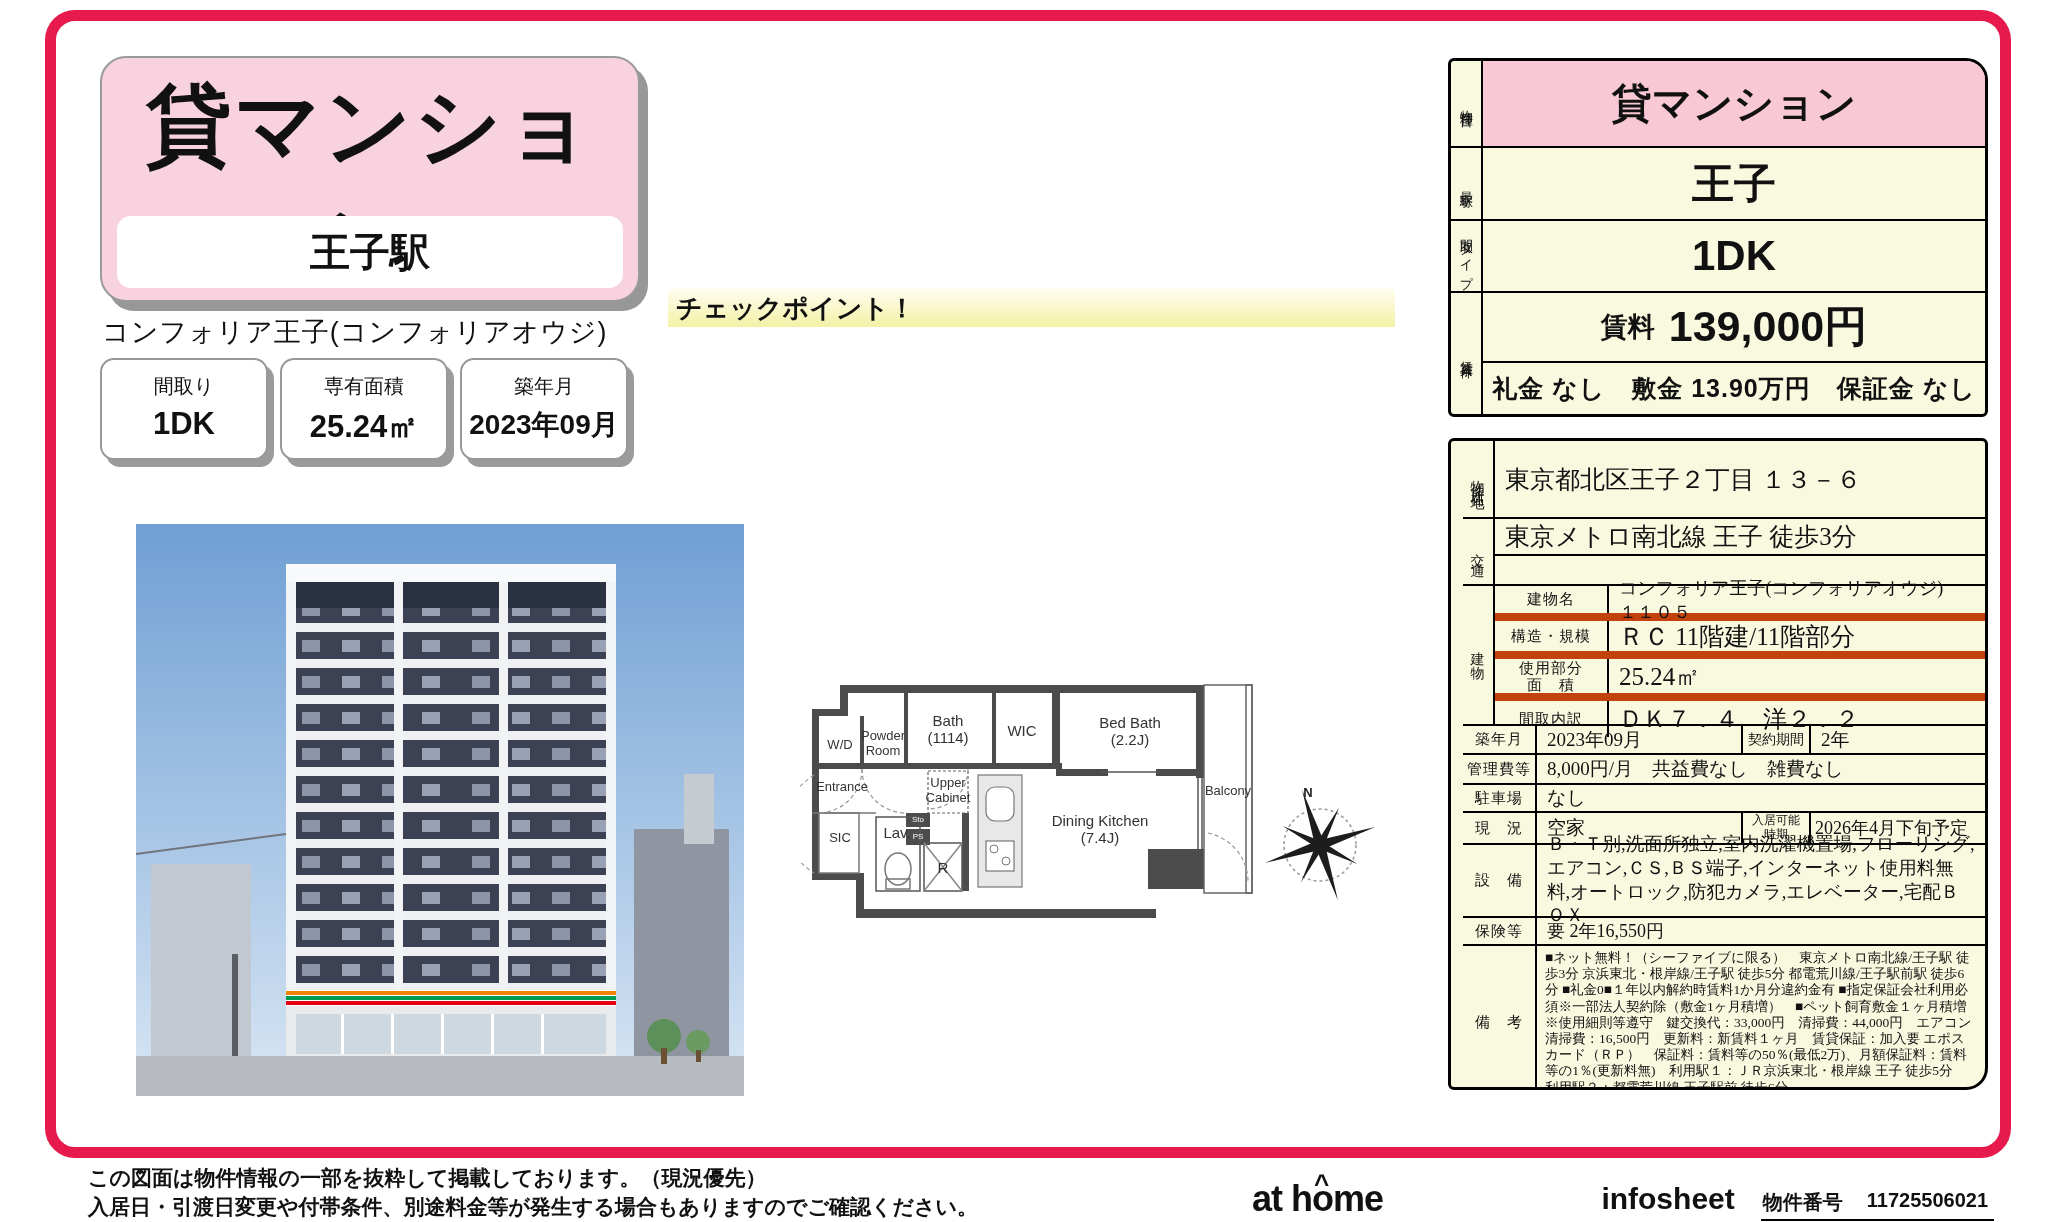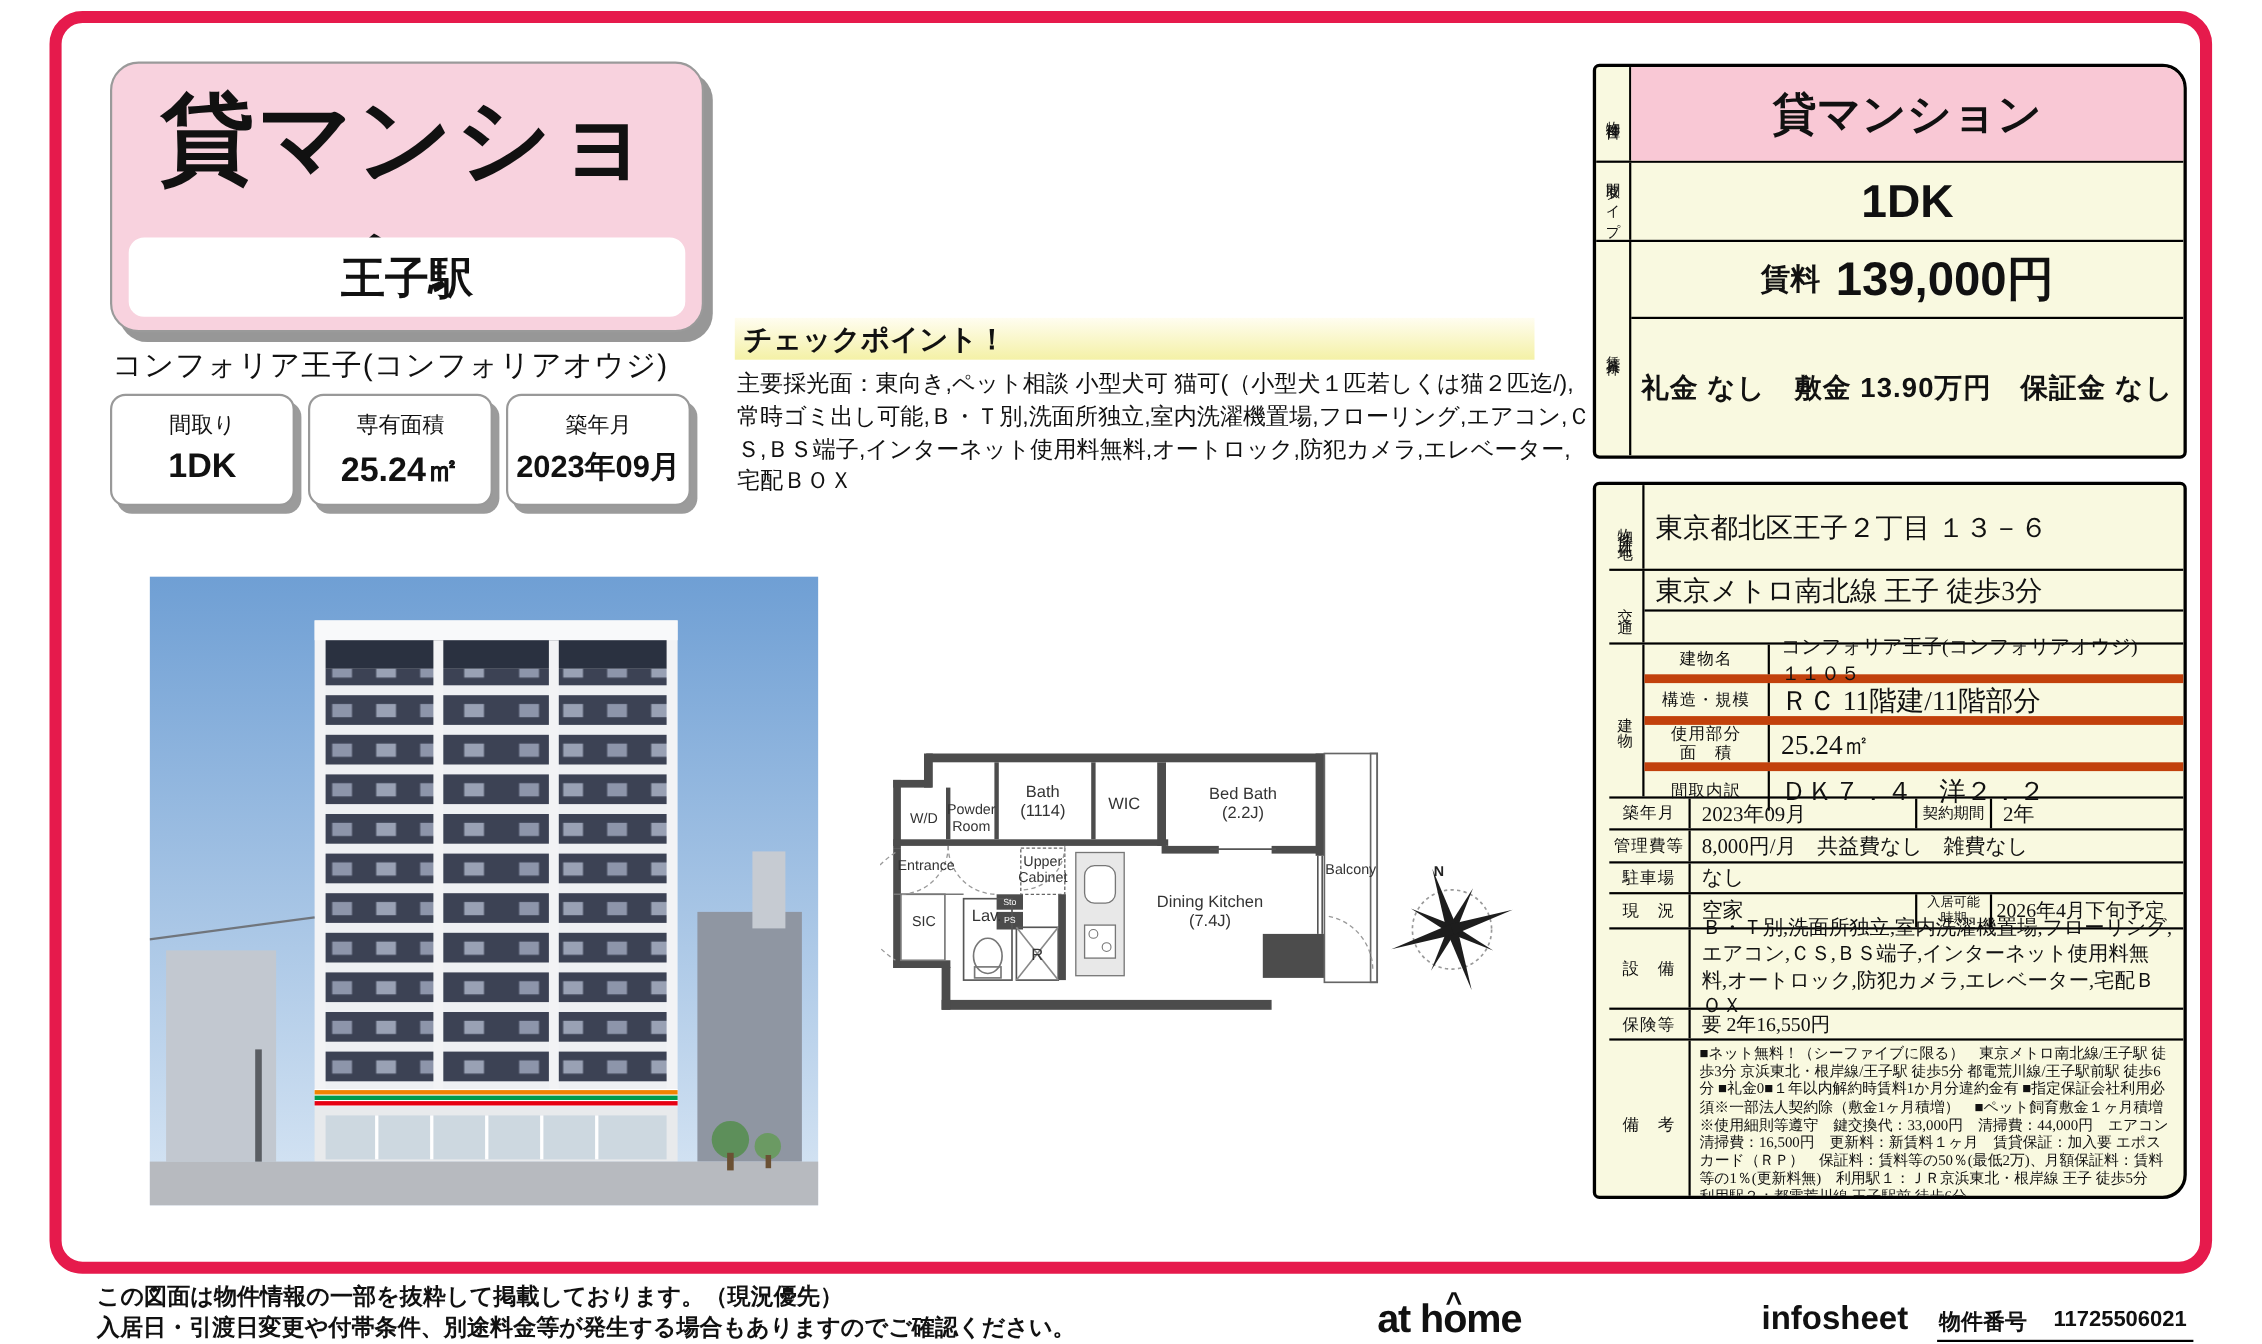--- a/index.html
+++ b/index.html
@@ -94,21 +94,20 @@
   <div class="badge" style="left:280px">
     <div class="bl">専有面積</div>
     <div class="bv">25.24㎡</div>
   </div>
   <div class="badge" style="left:460px">
     <div class="bl">築年月</div>
     <div class="bv" style="font-size:28px">2023年09月</div>
   </div>
 
   <div class="cp-title">チェックポイント！</div>
-  <div class="cp-body">主要採光面：東向き,ペット相談 小型犬可 猫可(（小型犬１匹若しくは猫２匹迄/),常時ゴミ出し可能,Ｂ・Ｔ別,洗面所独立,室内洗濯機置場,フローリング,エアコン,ＣＳ,ＢＳ端子,インターネット使用料無料,オートロック,防犯カメラ,エレベーター,宅配ＢＯＸ</div>
 
   <div class="photo">
     <svg width="608" height="572" viewBox="0 0 608 572">
       <defs>
         <linearGradient id="sky" x1="0" y1="0" x2="0" y2="1">
           <stop offset="0" stop-color="#6f9fd4"></stop>
             <stop offset="1" stop-color="#d8e6f4"></stop>
         </linearGradient>
         <pattern id="fl" width="330" height="36" patternUnits="userSpaceOnUse">
           <rect x="0" y="0" width="330" height="27" fill="#3c4254"></rect>
@@ -242,20 +241,24 @@
 (7.4J)</div>
     <div class="fp-label" style="left:428px;top:108px">Balcony</div>
     <div class="fp-label n" style="left:508px;top:110px">N</div>
   </div>
 
   <div class="tbl tbl1">
     <div class="trow" style="height:87px">
       <div class="vlab">物件種目</div>
       <div class="tval pinkbg fs40">貸マンション</div>
     </div>
+    <div class="trow" style="height:73px">
+      <div class="vlab">最寄駅</div>
+      <div class="tval fs42">王子</div>
+    </div>
     <div class="trow" style="height:72px">
       <div class="vlab">間取タイプ</div>
       <div class="tval fs42">1DK</div>
     </div>
     <div class="trow grow">
       <div class="vlab">賃貸条件</div>
       <div class="condcol">
         <div class="rentrow">
           <span class="rentlab">賃料</span>
           <span class="rentval">139,000円</span>

